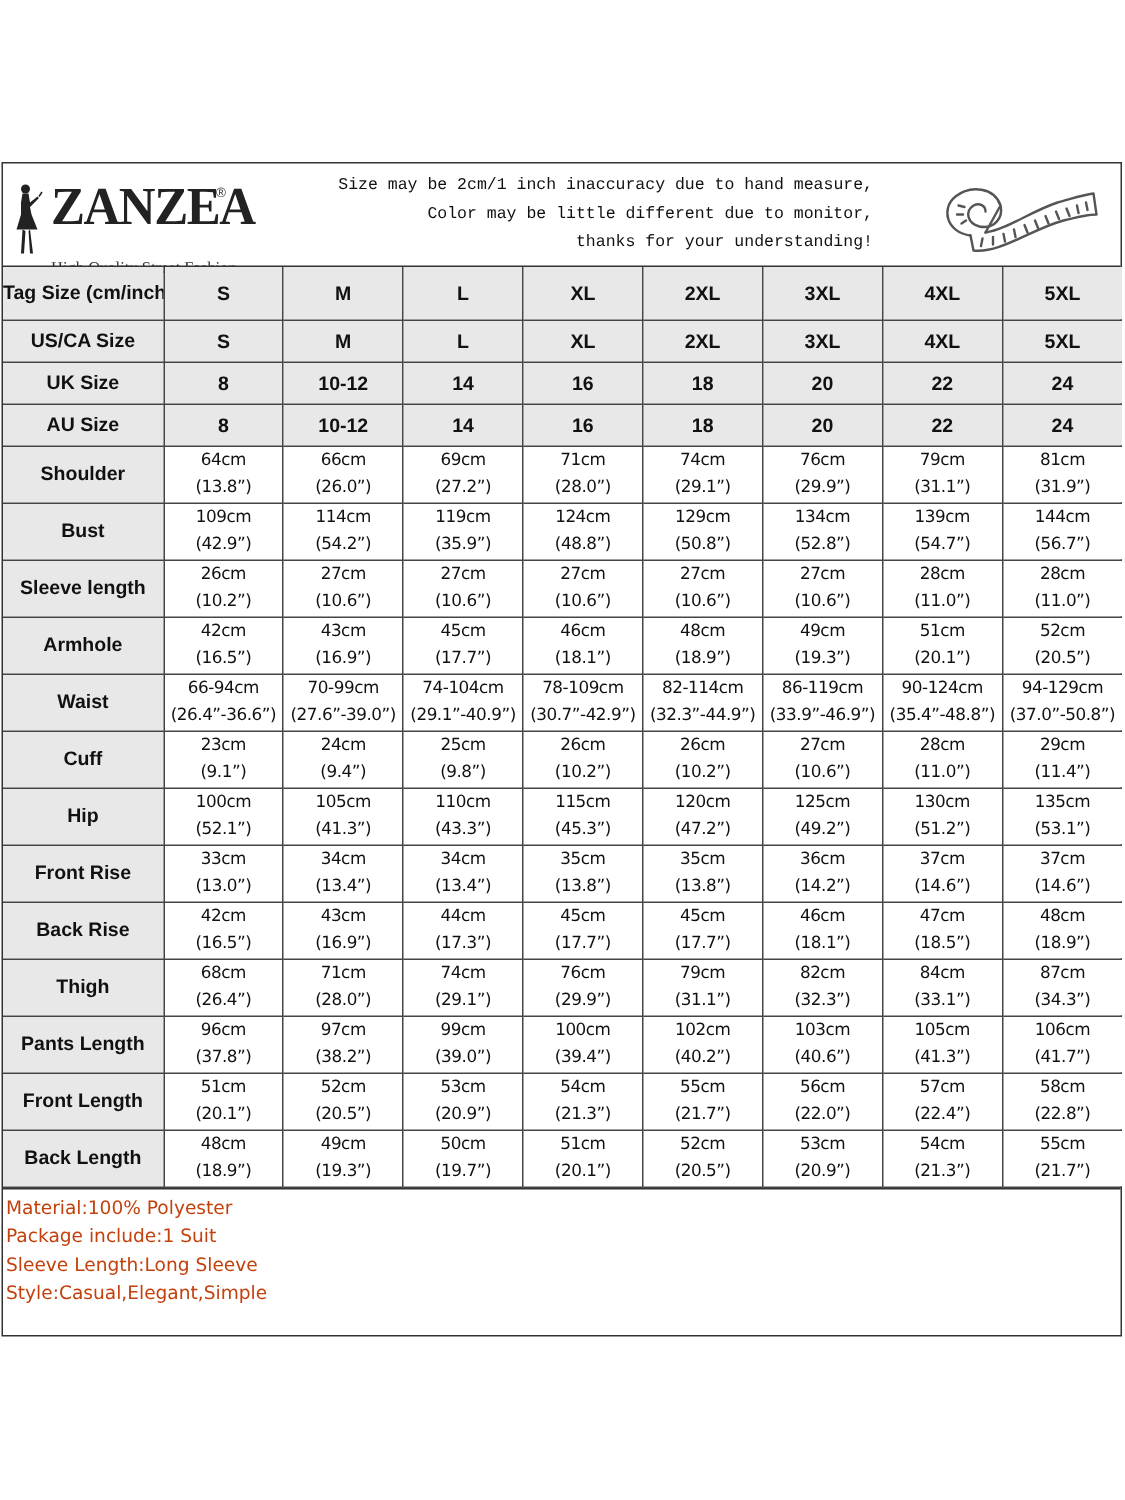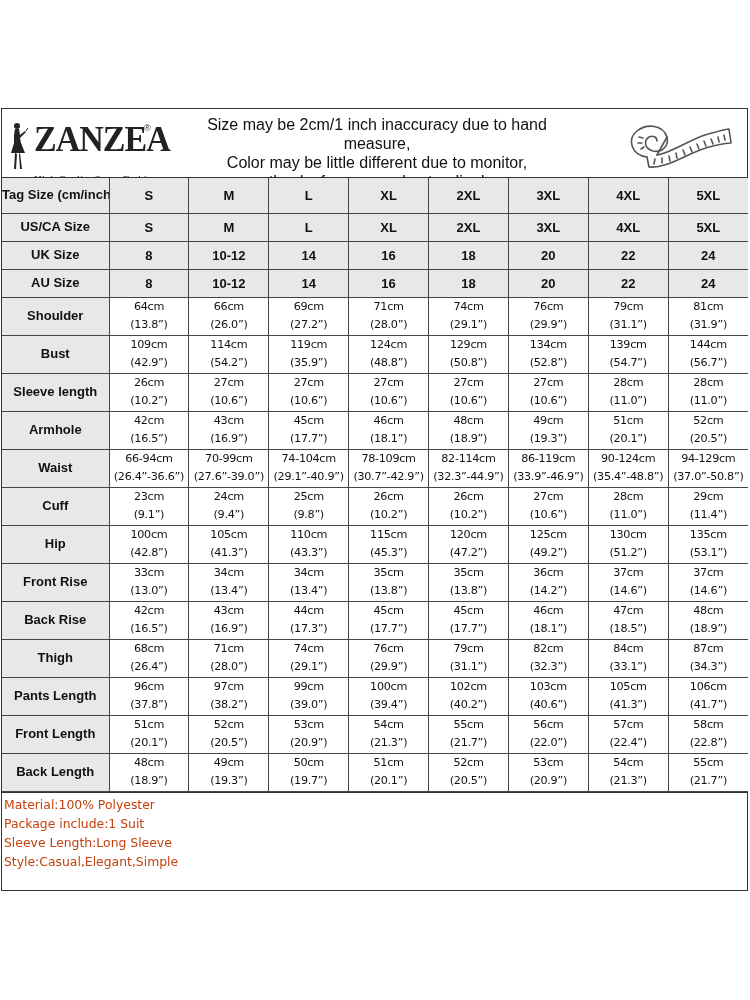--- a/index.html
+++ b/index.html
@@ -27,22 +27,22 @@
   }
   .logo-reg {
     position: absolute; left: 138px; top: 6px; font-size: 9px; color: #333;
     font-family: "Liberation Sans", sans-serif;
   }
   .logo-tag {
     position: absolute; left: 28px; top: 56px; font-size: 11px; color: #333;
     font-family: Liberation Serif, serif; white-space: nowrap;
   }
   .notice {
-    position: absolute; left: 170px; top: 6px; width: 410px; text-align: center;
-    font-family: Liberation Sans, sans-serif; font-size: 16px; line-height: 19px; color: #111;
+    position: absolute; left: 170px; top: 6px; width: 410px; text-align: right;
+    font-family: Liberation Mono, monospace; font-size: 11px; line-height: 19px; color: #111;
   }
   .tape-icon { position: absolute; left: 615px; top: 4px; width: 120px; height: 60px; }
 
   table.sizes {
     position: absolute; left: 0; top: 69px; width: 746px;
     border-collapse: collapse; table-layout: fixed;
   }
   table.sizes td {
     border: 1.2px solid #444;
     text-align: center; vertical-align: middle;
@@ -380,21 +380,21 @@
           </td>
           <td class="meas-cell">
             <div>29cm</div>
             <div>(11.4”)</div>
           </td>
         </tr>
         <tr class="m-row">
           <td class="row-label">Hip</td>
           <td class="meas-cell">
             <div>100cm</div>
-            <div>(42.8”)</div>
+            <div>(52.1”)</div>
           </td>
           <td class="meas-cell">
             <div>105cm</div>
             <div>(41.3”)</div>
           </td>
           <td class="meas-cell">
             <div>110cm</div>
             <div>(43.3”)</div>
           </td>
           <td class="meas-cell">

